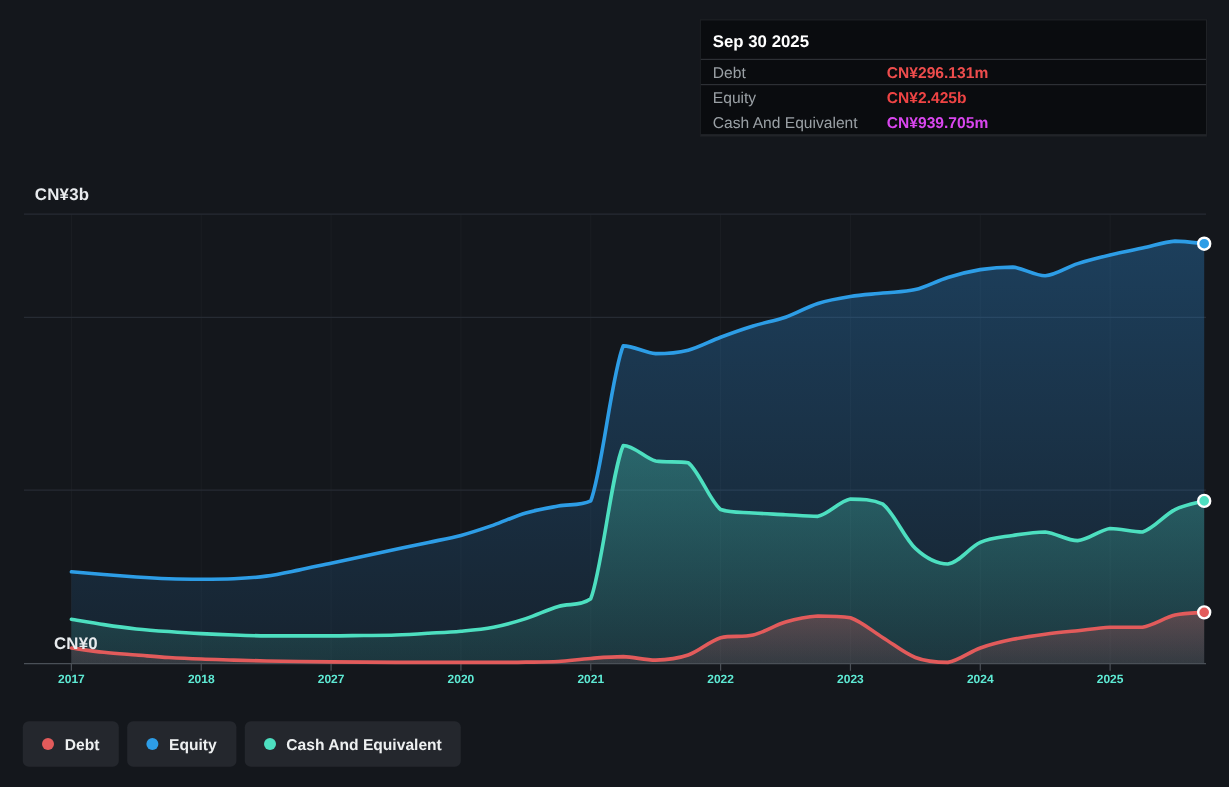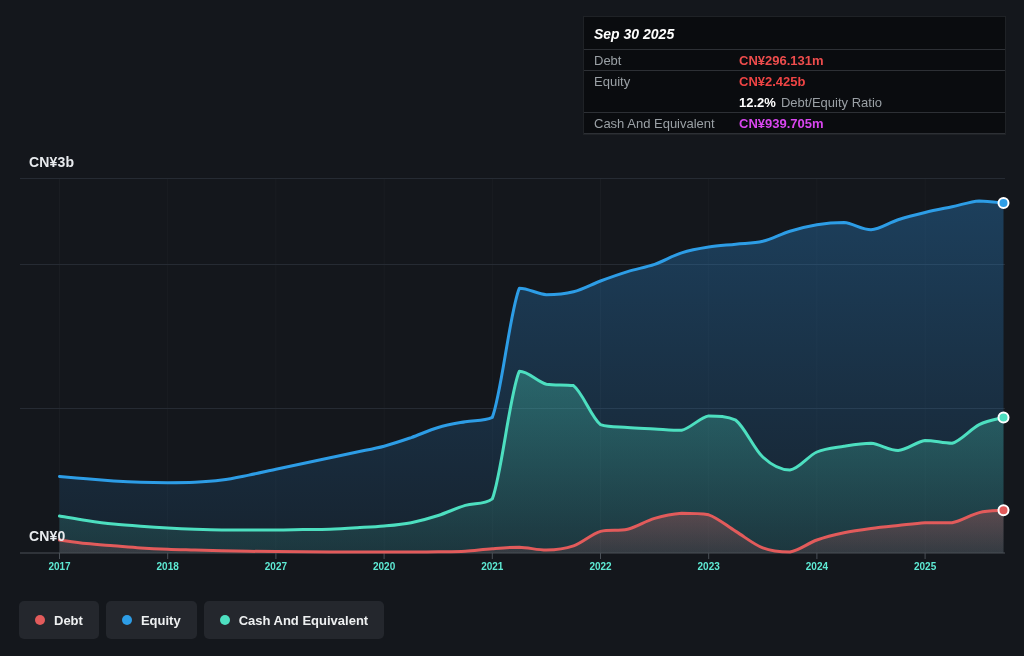--- a/index.html
+++ b/index.html
@@ -12,36 +12,35 @@
     color:#e6e9ec;
   }
   #stage { position:absolute; inset:0; width:1024px; height:656px; }
   #chart-svg { position:absolute; left:0; top:0; }
 
   .y-label {
     position:absolute; left:29px;
     font-size:14px; font-weight:700; color:#e8ebee; letter-spacing:.2px;text-align:right;
   }
   .y-label.top { top:154px; }
-  .y-label.bottom { top:528px; }
+  .y-label.bottom { top:528px;margin-left:16px; }
 
   .x-label {
     position:absolute; top:561px; width:70px; margin-left:-35px;
     text-align:center; font-size:10px; font-weight:700; color:#5eead4;
   }
 
   
   .tooltip {
     position:absolute; left:583px; top:16px; width:423px;
     background:#0a0c0f; border:1px solid #1f2226;
   }
   .tt-title {
     padding:9px 10px 7px 10px; font-size:14px; font-weight:700; color:#ffffff;
     border-bottom:1px solid #2d3035;
-    font-style:italic;
   }
   .tt-row {
     display:flex; align-items:center; height:21px; padding:0 10px; font-size:13px;
   }
   .tt-row.sep { border-bottom:1px solid #2d3035; }
   .tt-label { width:145px; color:#9aa0a5; }
   .tt-value { font-weight:700; }
   .tt-value.debt  { color:#ee4d4d;text-align:center; }
   .tt-value.equity{ color:#ef4444; }
   .tt-value.cash  { color:#d946ef; }
@@ -130,24 +129,20 @@
     <div class="tt-title">Sep 30 2025</div>
     <div class="tt-row sep">
       <span class="tt-label">Debt</span>
       <span class="tt-value debt">CN¥296.131m</span>
     </div>
     <div class="tt-row">
       <span class="tt-label">Equity</span>
       <span class="tt-value equity">CN¥2.425b</span>
     </div>
     <div class="tt-row sep">
-      <span class="tt-label"></span>
-      <span><span class="tt-ratio-pct">12.2%</span><span class="tt-ratio-text">Debt/Equity Ratio</span></span>
-    </div>
-    <div class="tt-row sep">
       <span class="tt-label">Cash And Equivalent</span>
       <span class="tt-value cash">CN¥939.705m</span>
     </div>
   </div>
 
   <div class="legend">
     <button class="legend-btn">
       <span class="legend-dot" style="background: rgb(226, 91, 91);"></span>
       <span>Debt</span>
     </button>

